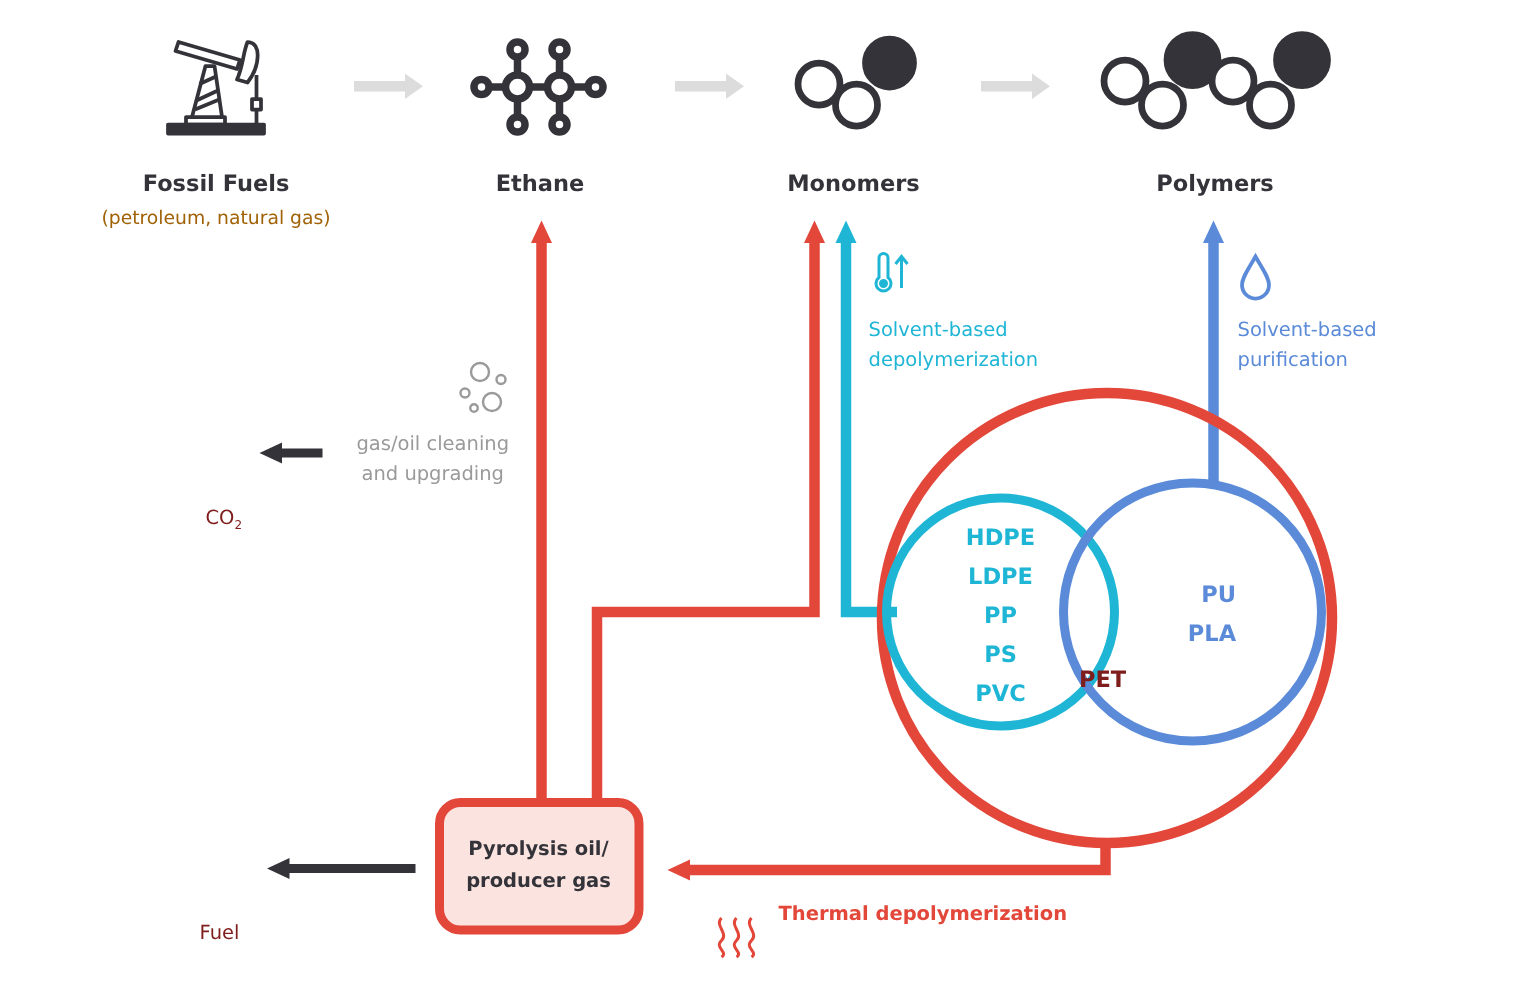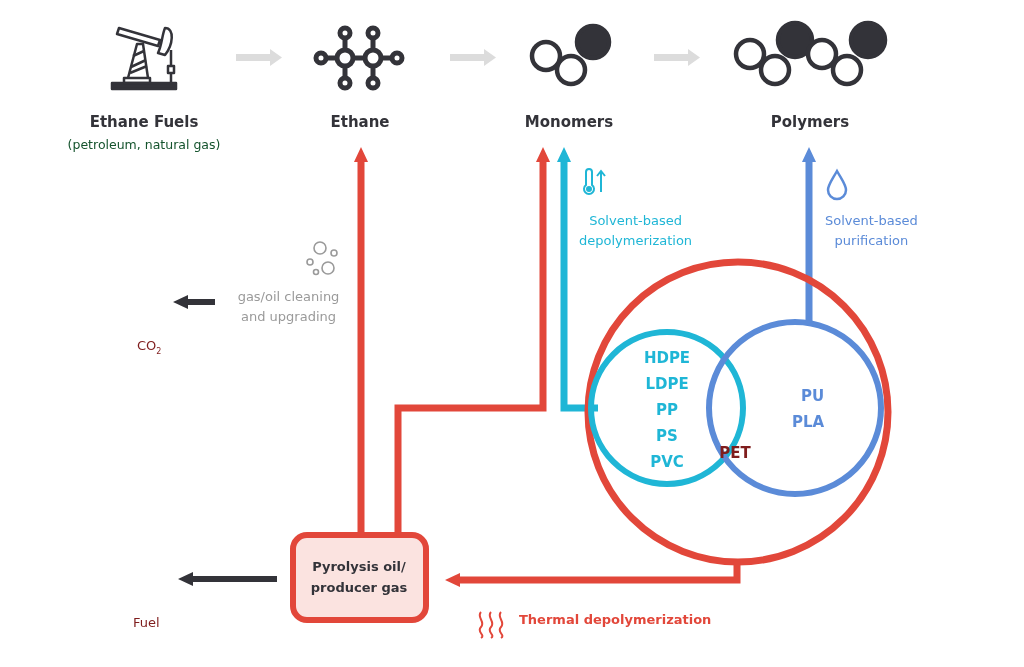--- a/index.html
+++ b/index.html
@@ -1,27 +1,27 @@
 <!DOCTYPE html>
 <html><head>
 <meta charset="utf-8">
 <style>
   html, body { margin:0; padding:0; background:#ffffff; }
   body { width:1024px; height:667px; position:relative; overflow:hidden; font-family:"DejaVu Sans", sans-serif; }
   svg#diagram { position:absolute; left:0; top:0; }
   .lbl { position:absolute; white-space:nowrap; }
   .title { font-weight:bold; font-size:15px; color:#333339; text-align:center; transform:translateX(-50%); }
-  .sub { font-size:12.5px; color:#14532d; text-align:center; transform:translateX(-50%); }
+  .sub { font-size:12.5px; color:#a16207; text-align:center; transform:translateX(-50%); }
   .cyan { color:#1fb6d6; }
   .blue { color:#5b8bd8; }
   .red { color:#e2473a; }
   .grey { color:#9a9a9a; }
   .dark { color:#7f1d1d;margin-top:44px; }
   .poly { font-weight:bold; font-size:15px; line-height:26px; text-align:center; transform:translateX(-50%); }
-  .proc { font-size:13px; line-height:20px;text-align:center; }
+  .proc { font-size:13px; line-height:20px; }
   .boxtext { font-weight:bold; font-size:13px; line-height:21px; text-align:center; color:#333339; transform:translateX(-50%); }
 </style>
 </head>
 <body>
 
 <svg id="diagram" width="1024" height="667" viewBox="0 0 1024 667">
   <defs>
     <marker id="ahRed" markerWidth="4" markerHeight="4" refX="2" refY="2" orient="auto" markerUnits="strokeWidth">
       <path d="M0,0 L4,2 L0,4 Z" fill="#e2473a"></path>
     </marker>
@@ -141,39 +141,39 @@
     <circle cx="316" cy="272" r="2.5"></circle>
   </g>
 
   <g fill="none" stroke="#e2473a" stroke-width="2">
     <path d="M481,612 C476,617 486,622 481,627 C476,632 486,635 481,638"></path>
     <path d="M491,612 C486,617 496,622 491,627 C486,632 496,635 491,638"></path>
     <path d="M501,612 C496,617 506,622 501,627 C496,632 506,635 501,638"></path>
   </g>
 </svg>
 
-<div class="lbl title" style="left:144px; top:113px;">Ethane Fuels</div>
+<div class="lbl title" style="left:144px; top:113px;">Fossil Fuels</div>
 <div class="lbl sub" style="left:144px; top:137px;">(petroleum, natural gas)</div>
 <div class="lbl title" style="left:360px; top:113px;">Ethane</div>
 <div class="lbl title" style="left:569px; top:113px;">Monomers</div>
 <div class="lbl title" style="left:810px; top:113px;">Polymers</div>
 
 <div class="lbl proc cyan" style="left:579px; top:211px;">
   <div>Solvent-based</div>
   <div>depolymerization</div>
 </div>
 <div class="lbl proc blue" style="left:825px; top:211px;">
   <div>Solvent-based</div>
   <div>purification</div>
 </div>
 <div class="lbl proc grey" style="left:236px; top:287px; text-align:center; width:105px;">
   <div>gas/oil cleaning</div>
   <div>and upgrading</div>
 </div>
-<div class="lbl red" style="left:519px; top:600px; font-size:13px; line-height:20px;margin-top:10px;">
+<div class="lbl red" style="left:519px; top:600px; font-size:13px; line-height:20px;">
   <div style="font-weight:bold;">Thermal depolymerization</div>
 </div>
 
 <div class="lbl poly cyan" style="left:667px; top:345px;">
   <div>HDPE</div>
   <div>LDPE</div>
   <div>PP</div>
   <div>PS</div>
   <div>PVC</div>
 </div>

